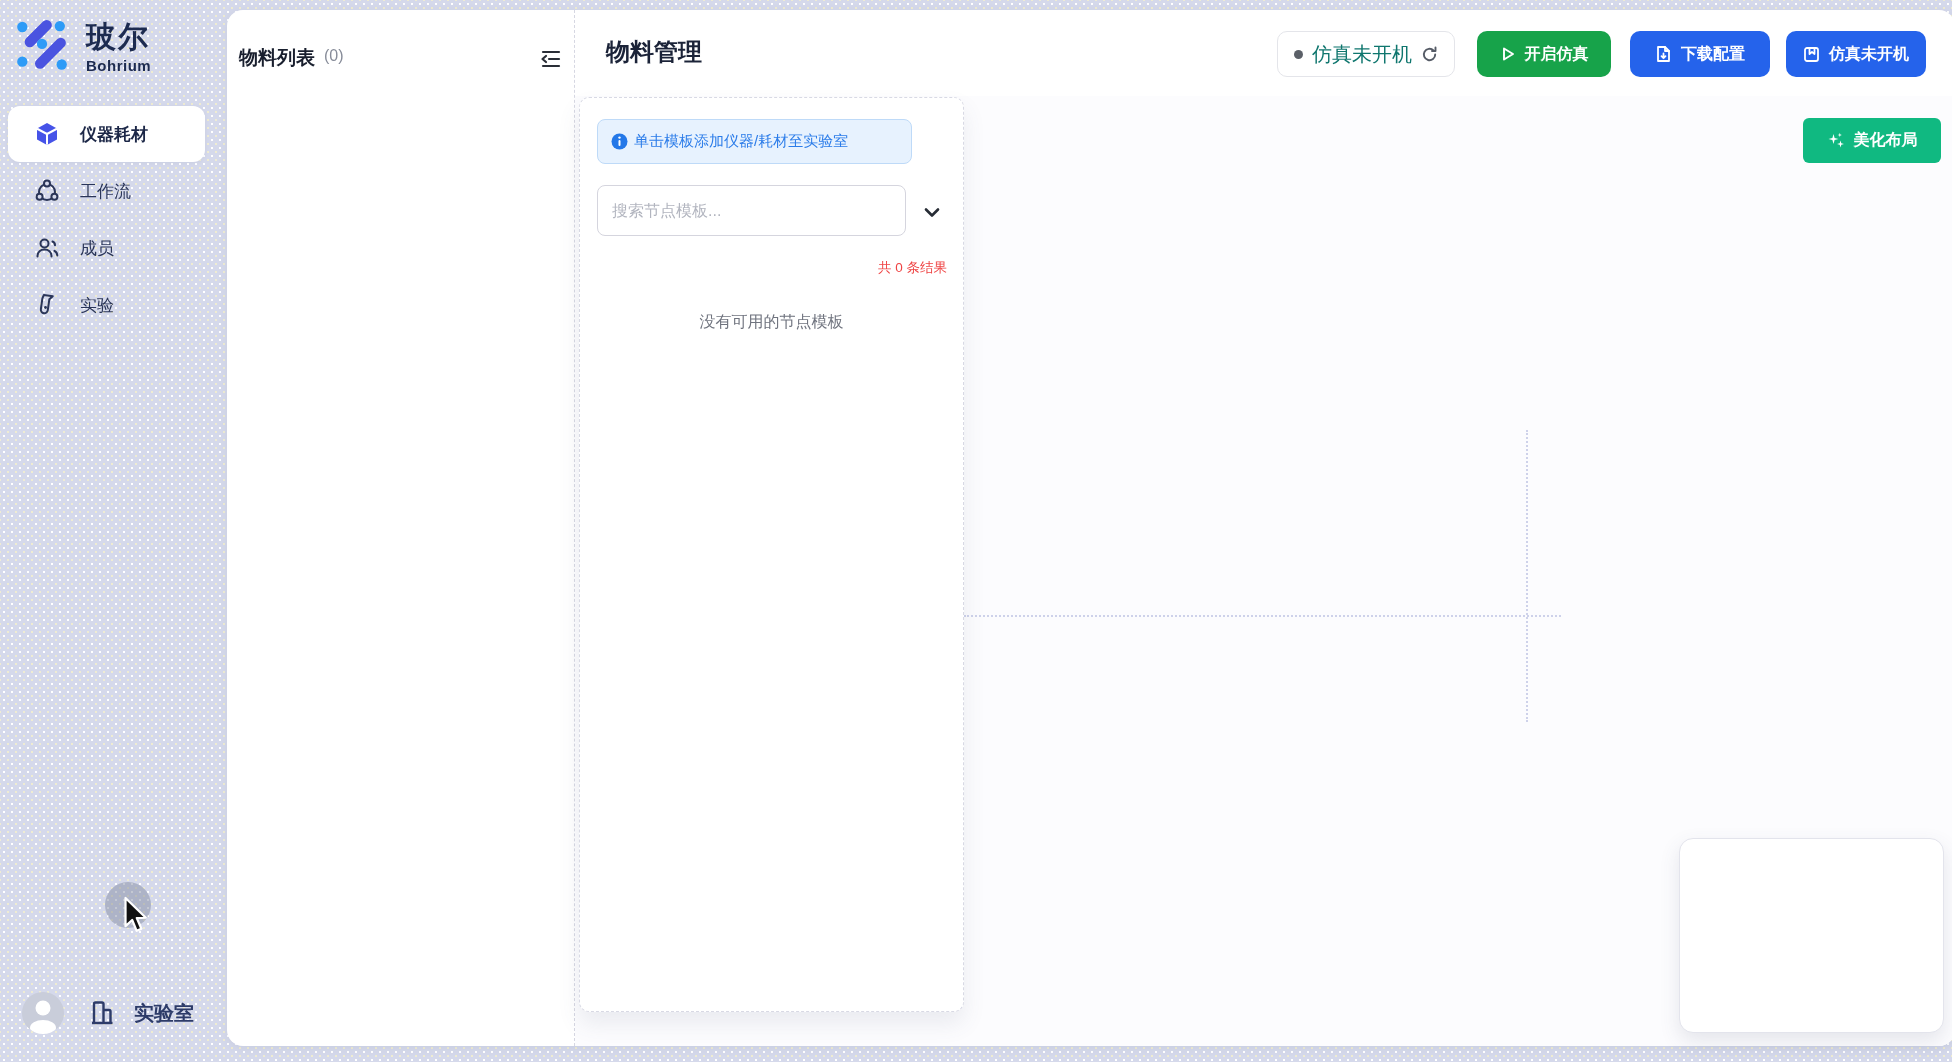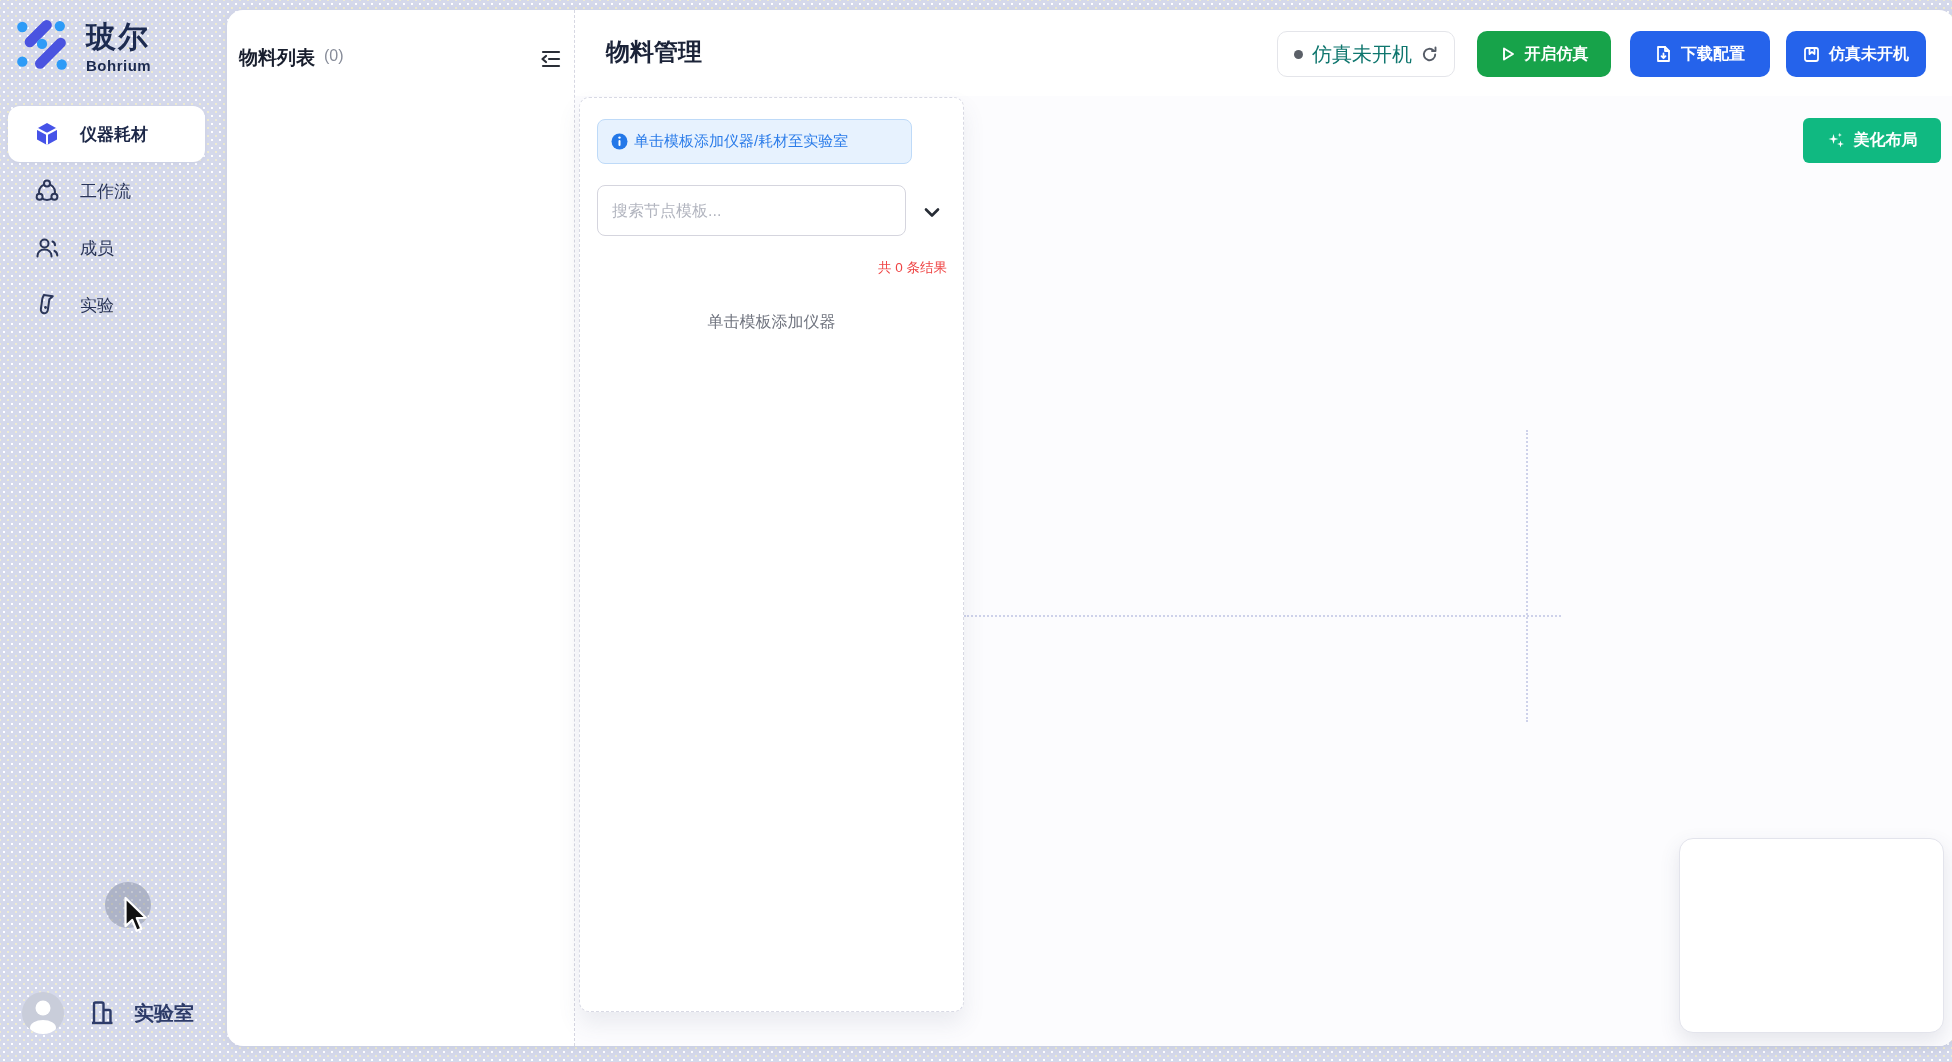--- a/index.html
+++ b/index.html
@@ -219,21 +219,21 @@
           <rect x="7.5" y="7" width="2" height="6" rx="1" fill="#ffffff"></rect>
           <circle cx="8.5" cy="4.6" r="1.2" fill="#ffffff"></circle>
         </svg>
         <span class="htext">单击模板添加仪器/耗材至实验室</span>
       </div>
       <input class="tpl-search" type="text" placeholder="搜索节点模板..." style="">
       <svg class="tpl-chevron" viewBox="0 0 22 22" fill="none" stroke="#272c35" stroke-width="2.6" stroke-linecap="round" stroke-linejoin="round">
         <path d="M5 8.5 L11 14.5 L17 8.5"></path>
       </svg>
       <div class="tpl-count">共 0 条结果</div>
-      <div class="tpl-empty">单击模板添加仪器</div>
+      <div class="tpl-empty">没有可用的节点模板</div>
     </div>
 
     <button class="btn-beautify">
       <svg width="19" height="19" viewBox="0 0 19 19" fill="#ffffff">
         <path d="M6.5 3 L7.6 6.9 L11.5 8 L7.6 9.1 L6.5 13 L5.4 9.1 L1.5 8 L5.4 6.9 Z"></path>
         <path d="M13.5 9.5 L14.3 12.2 L17 13 L14.3 13.8 L13.5 16.5 L12.7 13.8 L10 13 L12.7 12.2 Z"></path>
         <path d="M12.8 1.8 L13.3 3.4 L14.9 3.9 L13.3 4.4 L12.8 6 L12.3 4.4 L10.7 3.9 L12.3 3.4 Z"></path>
       </svg>
       <span>美化布局</span>
     </button>

